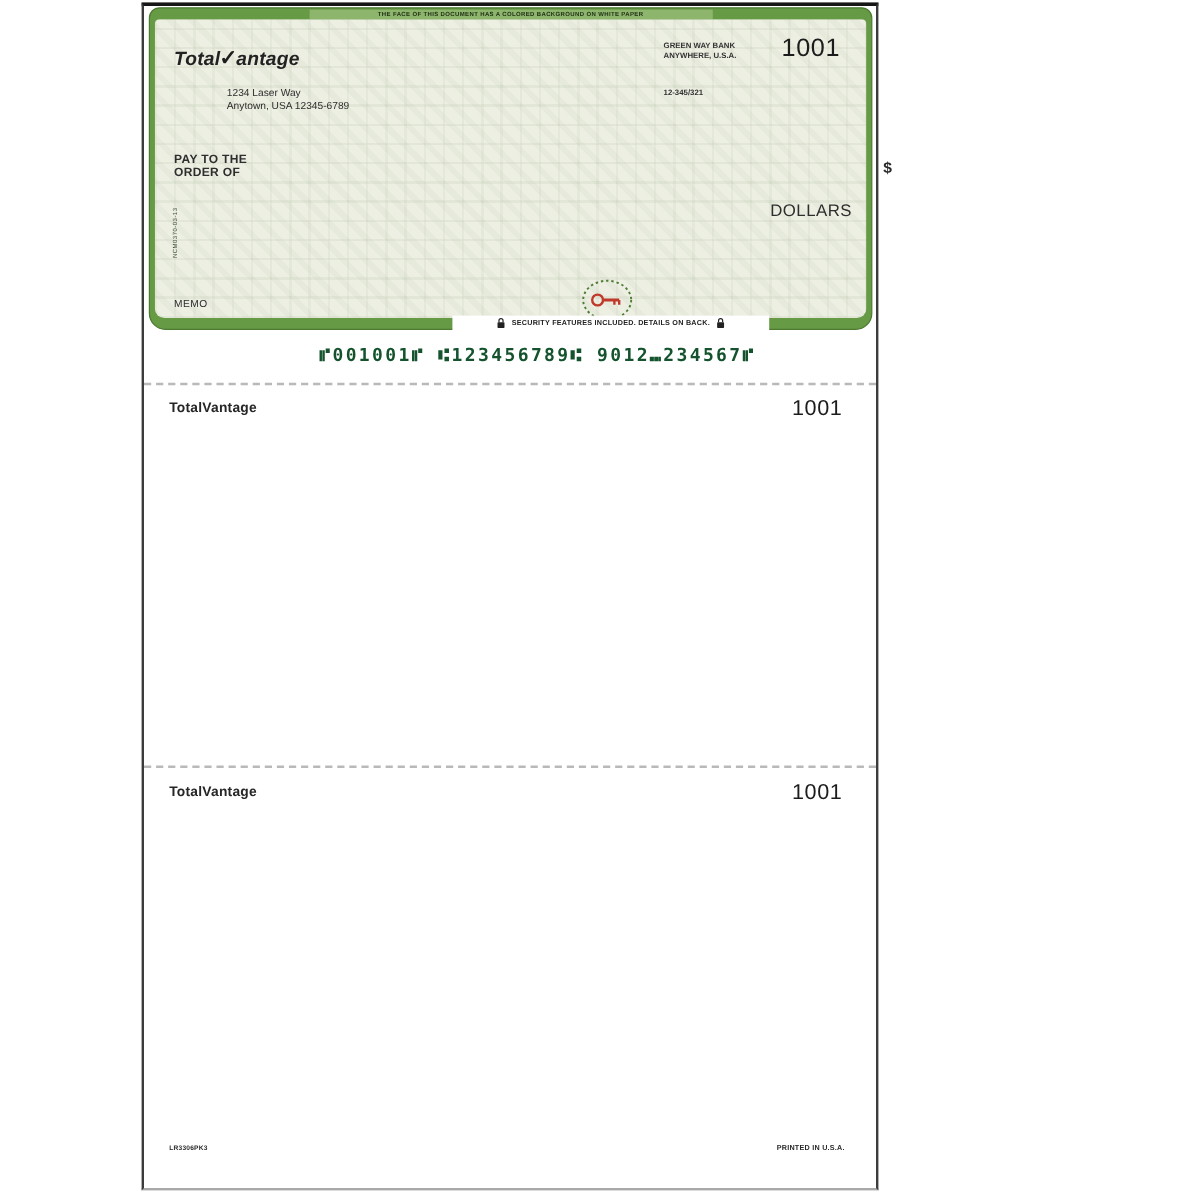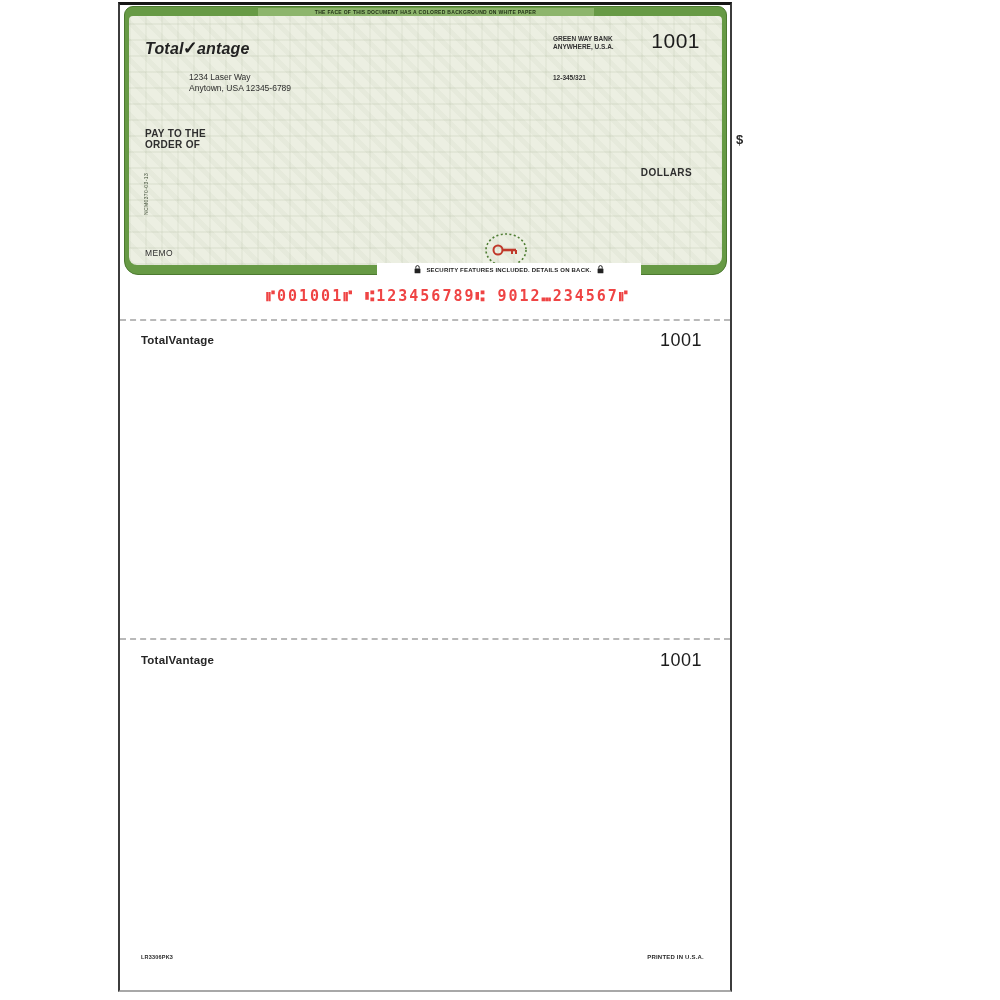--- a/index.html
+++ b/index.html
@@ -43,39 +43,39 @@
   .logo .chk { font-style:normal; font-size:18px; font-weight:bold; color:#1d1d1d; margin:0 -1px; }
   .payer-address { position:absolute; left:16px; top:56px; font-size:8.5px; color:#2e2e2e; line-height:11px;margin-left:44px; }
   .bank-block { position:absolute; left:424px; top:19px; font-size:6.5px; font-weight:bold; color:#333; line-height:8px; }
   .fraction { position:absolute; left:424px; top:58px; font-size:6.5px; font-weight:bold; color:#333; }
   .check-number { position:absolute; right:22px; top:13px; font-size:21px; color:#1c1c1c; letter-spacing:0.5px; }
 
   .pay-to { position:absolute; left:16px; top:113px; font-size:10px; font-weight:bold; color:#2e2e2e; line-height:10.5px; letter-spacing:0.3px; }
   .side-code { position:absolute; left:-4px; top:175px; font-size:5px; color:#3c4a33; transform:rotate(-90deg); transform-origin:center; letter-spacing:0.4px; white-space:nowrap; }
 
   .dollar-sign { position:absolute; left:607px; top:116px; font-size:13px; font-weight:bold; color:#2a2a2a; }
-  .dollars-label { position:absolute; right:30px; top:151px; font-size:10px; color:#2e2e2e; letter-spacing:0.4px;font-weight:bold; }
+  .dollars-label { position:absolute; right:12px; top:151px; font-size:14px; color:#2e2e2e; letter-spacing:0.4px; }
 
   .seal { position:absolute; left:354px; top:213px; width:46px; height:42px; }
   .sig-zone { position:absolute; left:467px; top:224px; width:258px; height:24px; border-bottom:2px solid #2f2f2f; }
   .non-negotiable { position:absolute; left:0; right:0; bottom:2px; text-align:center; font-size:11.5px; font-weight:bold; color:#1f1f1f; letter-spacing:0.4px; }
   .mp-mark { position:absolute; right:-1px; bottom:-1px; font-size:5px; font-weight:bold; font-style:italic; color:#222; }
   .memo { position:absolute; left:16px; bottom:7px; font-size:8.5px; color:#2e2e2e; letter-spacing:0.4px; }
 
   .security-strip {
     position:absolute; bottom:-2px; left:252px; width:264px; height:13px;
     background:#ffffff; display:flex; align-items:center; justify-content:center; gap:5px;
   }
   .security-text { font-size:6px; font-weight:bold; color:#222; letter-spacing:0.2px; white-space:nowrap; }
   .lock-icon { width:7px; height:9px; flex:0 0 auto; }
 
   .micr {
     position:absolute; left:146px; top:282px;
     font-family:"DejaVu Sans Mono", monospace; font-weight:bold;
-    font-size:15px; color:#ef4444; letter-spacing:2px; white-space:nowrap;
+    font-size:15px; color:#14532d; letter-spacing:2px; white-space:nowrap;
   }
 
   .perf { position:absolute; left:0; right:0; border-top:2px dashed #b9b9b9; }
   .perf-1 { top:314px; }
   .perf-2 { top:633px; }
 
   .stub-company { position:absolute; left:21px; font-size:11.5px; font-weight:bold; color:#262626; letter-spacing:0.2px; }
   .stub-number { position:absolute; right:28px; font-size:18px; color:#1c1c1c; letter-spacing:0.5px; }
   .stub1 .stub-company { top:329px; }
   .stub1 .stub-number { top:325px; }

